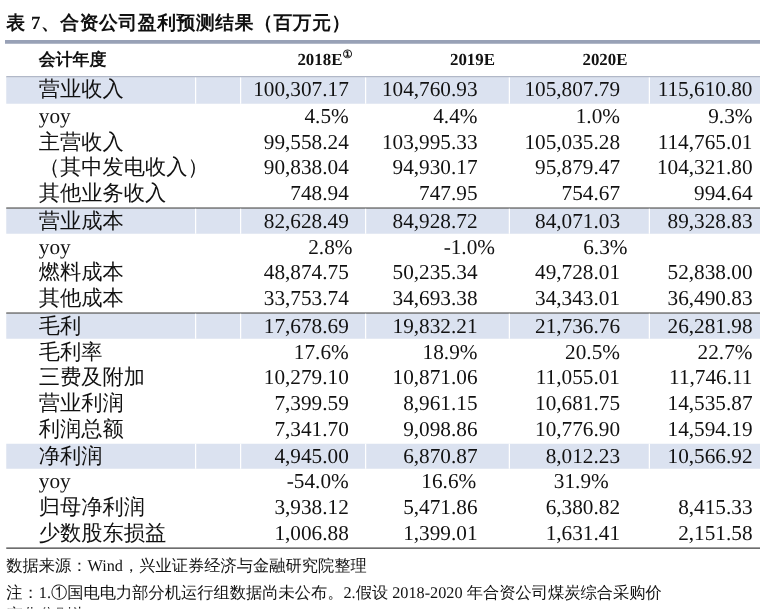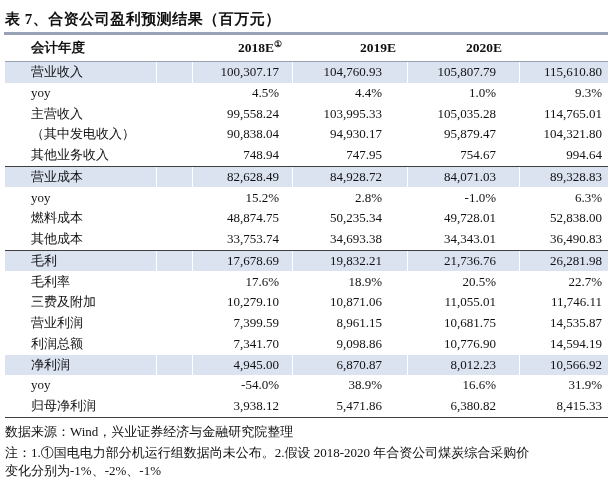--- a/index.html
+++ b/index.html
@@ -9,21 +9,21 @@
   }
   .title{
     margin:8px 0 0 5px;height:22px;line-height:22px;
     font-size:15px;font-weight:bold;letter-spacing:0.5px;white-space:nowrap;
   }
   .rule-thick{margin:2px 0 0 4px;width:604px;height:3px;background:#98a1b6;}
   .tbl{margin-left:5px;width:603px;}
   .hdr{display:flex;height:26px;line-height:26px;font-weight:bold;font-size:13.5px;}
   .rule-thin{width:603px;height:1px;background:#98a1b6;}
   .rule-bottom{width:603px;height:1px;background:#3f3f3f;}
-  .row{display:flex;height:20.75px;line-height:20.75px;font-size:13px;}
+  .row{display:flex;height:20.75px;line-height:20.75px;font-size:17px;}
   .cell{box-sizing:border-box;border-right:1px solid transparent;white-space:nowrap;overflow:hidden;}
   .lbl{width:152px;padding-left:26px;text-align:left;}
   .sp{width:36px;}
   .c1{width:100px;text-align:right;padding-right:13px;}
   .c2{width:115px;text-align:right;padding-right:25px;}
   .c3{width:112px;text-align:right;padding-right:23px;}
   .c4{width:88px;text-align:right;padding-right:5px;}
   .row.hl .cell{background:#dbe2f0;}
   .row.hl .cell:not(:last-child){border-right-color:#ffffff;}
   .row.line-above{border-top:1px solid #3f3f3f;}
@@ -105,21 +105,20 @@
     <div class="cell sp"></div>
     <div class="cell c1">82,628.49</div>
     <div class="cell c2">84,928.72</div>
     <div class="cell c3">84,071.03</div>
     <div class="cell c4">89,328.83</div>
   </div>
 
   <div class="row">
     <div class="cell lbl">yoy</div>
     <div class="cell sp"></div>
-    <div class="cell c1">15.2%</div>
     <div class="cell c2">2.8%</div>
     <div class="cell c3">-1.0%</div>
     <div class="cell c4">6.3%</div>
   </div>
 
   <div class="row">
     <div class="cell lbl">燃料成本</div>
     <div class="cell sp"></div>
     <div class="cell c1">48,874.75</div>
     <div class="cell c2">50,235.34</div>
@@ -187,34 +186,41 @@
     <div class="cell c1">4,945.00</div>
     <div class="cell c2">6,870.87</div>
     <div class="cell c3">8,012.23</div>
     <div class="cell c4">10,566.92</div>
   </div>
 
   <div class="row">
     <div class="cell lbl">yoy</div>
     <div class="cell sp"></div>
     <div class="cell c1">-54.0%</div>
-    <div class="cell c2">38.9%</div>
     <div class="cell c3">16.6%</div>
     <div class="cell c4">31.9%</div>
   </div>
 
   <div class="row">
     <div class="cell lbl">归母净利润</div>
     <div class="cell sp"></div>
     <div class="cell c1">3,938.12</div>
     <div class="cell c2">5,471.86</div>
     <div class="cell c3">6,380.82</div>
     <div class="cell c4">8,415.33</div>
   </div>
 
+  <div class="row">
+    <div class="cell lbl">少数股东损益</div>
+    <div class="cell sp"></div>
+    <div class="cell c1">1,006.88</div>
+    <div class="cell c2">1,399.01</div>
+    <div class="cell c3">1,631.41</div>
+    <div class="cell c4">2,151.58</div>
+  </div>
 </div>
 
     <div class="rule-bottom"></div>
   </div>
 
   <div class="src">数据来源：Wind，兴业证券经济与金融研究院整理</div>
   <div class="note first">注：1.①国电电力部分机运行组数据尚未公布。2.假设 2018-2020 年合资公司煤炭综合采购价</div>
   <div class="note">变化分别为-1%、-2%、-1%</div>
 
 </div>

